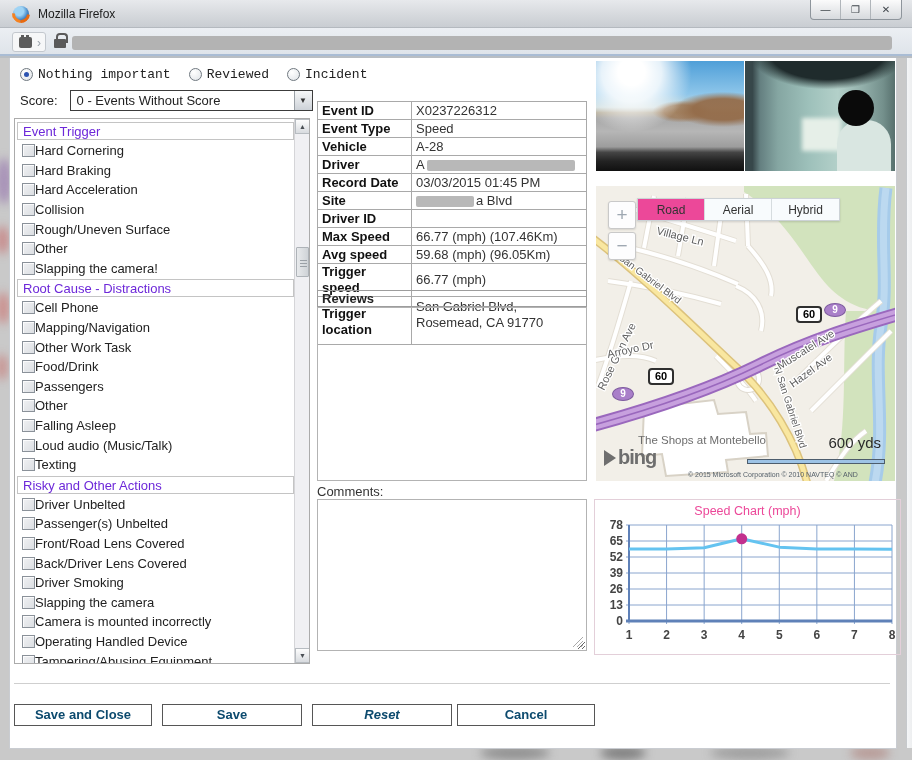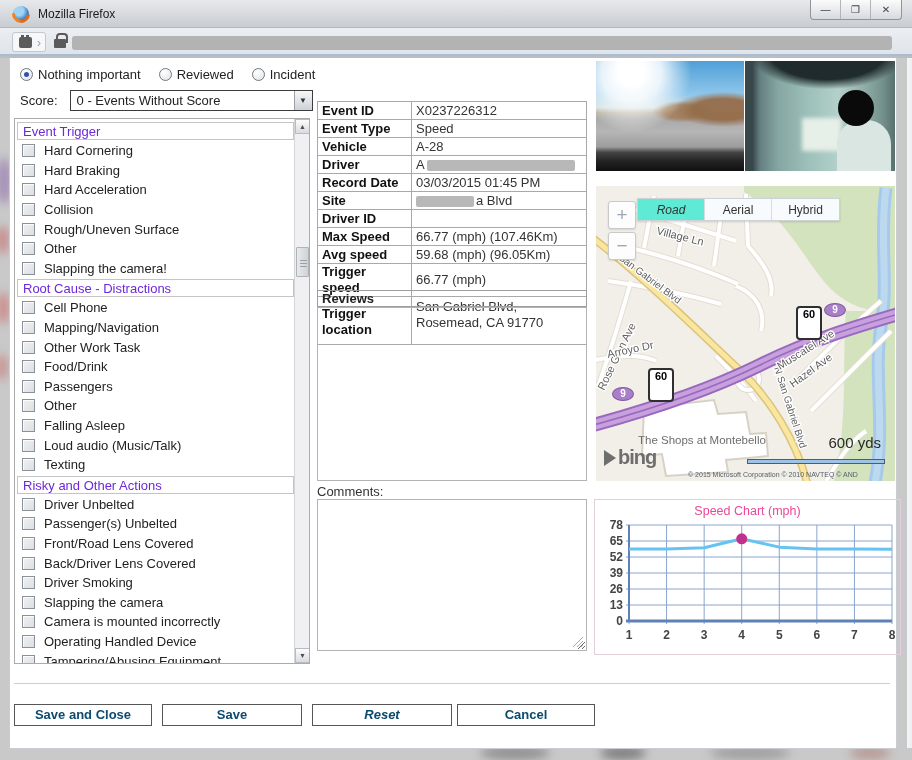--- a/index.html
+++ b/index.html
@@ -40,38 +40,38 @@
   .blob { position:absolute; border-radius:50%; filter:blur(5px); }
 
   
   .dialog { position:absolute; left:10px; top:0; width:886px; height:690px; background:#fff;
     box-shadow:0 0 0 1px #c9ccd1; font-size:13px; color:#222; }
   .browser-scrollbar { position:absolute; left:896px; top:0; width:11px; height:690px;
     background:linear-gradient(90deg,#f5f6f7,#e4e6e8); border-left:1px solid #c6c9cc; }
 
   
   .radio-row { position:absolute; left:10px; top:9px; display:flex; gap:18px; align-items:center; }
-  .radio-opt { display:flex; align-items:center; gap:5px; }
+  .radio-opt { display:flex; align-items:center; gap:5px;font-family:Liberation Mono, monospace; }
   .radio { width:13px; height:13px; border-radius:50%; border:1px solid #707880;
     background:radial-gradient(circle at 35% 30%, #fff, #dfe3e7); position:relative; }
   .radio.selected::after { content:""; position:absolute; left:3px; top:3px; width:5px; height:5px;
     border-radius:50%; background:#2c53b0; }
   .score-row { position:absolute; left:10px; top:32px; display:flex; align-items:center; gap:12px; }
   .select { position:relative; width:243px; height:21px; border:1px solid #3c3c3c; background:#fff;
     padding:2px 22px 2px 6px; }
   .select .arrow-box { position:absolute; right:0; top:0; width:18px; height:19px;
     background:linear-gradient(180deg,#f6f7f8,#cdd2d8); border-left:1px solid #9aa0a6;
     display:flex; align-items:center; justify-content:center; font-size:8px; color:#333; }
 
   
   .cbx-list { position:absolute; left:4px; top:60px; width:296px; height:546px;
     border:1px solid #ababab; overflow:hidden; }
   .cbx-content { position:absolute; left:0; top:0; width:281px; padding-top:2px; }
   .cbx-header { border:1px solid #c4c4c4; margin:1px 2px; padding:1px 5px; height:18px; color:#6d28d9; }
-  .cbx-row { display:flex; align-items:center; gap:9px; height:19.6px; padding-left:7px;text-align:center; }
+  .cbx-row { display:flex; align-items:center; height:19.6px; padding-left:7px;text-align:center; }
   .cbx { width:13px; height:13px; border:1px solid #8a9199; flex:0 0 auto;
     background:linear-gradient(135deg,#f0f1f3,#dcdfe3); box-shadow:inset 1px 1px 0 #fbfbfc; }
   .vscroll { position:absolute; right:0; top:0; width:15px; height:100%; background:#f0f0f3; border-left:1px solid #d5d5d8; }
   .vs-btn { position:absolute; left:0; width:15px; height:15px; background:linear-gradient(180deg,#fdfdfd,#d8dbdf);
     border:1px solid #b7bcc1; font-size:7px; color:#4a4f54; display:flex; align-items:center; justify-content:center; }
   .vs-up { top:0; } .vs-down { bottom:0; }
   .vs-thumb { position:absolute; left:1px; top:128px; width:13px; height:30px;
     background:linear-gradient(90deg,#e8eaec,#cfd3d7); border:1px solid #aeb3b8; border-radius:1px; }
   .vs-thumb::after { content:""; position:absolute; left:3px; top:12px; width:7px; height:1px;
     background:#9aa0a6; box-shadow:0 3px 0 #9aa0a6, 0 6px 0 #9aa0a6; }
@@ -111,32 +111,32 @@
   .face-dot { position:absolute; right:14%; top:26%; width:36px; height:36px; border-radius:50%; background:#0a0a0a; }
 
   
   .map { position:absolute; left:586px; top:128px; width:299px; height:295px; overflow:hidden; background:#f2efe8; }
   .map svg { position:absolute; left:0; top:0; }
   .map-tabs { position:absolute; left:41px; top:12px; display:flex; height:23px;
     border:1px solid #ccd2d6; box-shadow:0 1px 2px rgba(0,0,0,.15); }
   .map-tab { width:67px; display:flex; align-items:center; justify-content:center; font-size:12px; color:#333;
     background:#f8fbfd; border-right:1px solid #d6dcdf; }
   .map-tab:last-child { border-right:none; }
-  .map-tab.active { background:#5eead4;font-style:italic; }
+  .map-tab.active { background:#ec4899; }
   .zoom-btn { position:absolute; left:12px; width:28px; height:28px; background:#fdfdfe; border:1px solid #c9c9c9;
     border-radius:3px; color:#9fa8b2; font-size:19px; line-height:25px; text-align:center; box-shadow:0 1px 2px rgba(0,0,0,.12); }
   .zoom-in { top:15px; } .zoom-out { top:46px; }
   .bing-logo { position:absolute; left:8px; bottom:12px; display:flex; align-items:center; color:#6e6e6e; }
   .bing-mark { width:0; height:0; border-left:12px solid #6e6e6e; border-top:8px solid transparent;
     border-bottom:8px solid transparent; margin-right:2px; }
   .bing-text { font-size:20px; font-weight:bold; letter-spacing:-1px; }
   .scale-label { position:absolute; right:14px; bottom:30px; font-size:15px; color:#2b2b2b; }
   .scale-bar { position:absolute; right:10px; bottom:17px; width:138px; height:5px; background:#9dc3e6; border:1px solid #4d5d6d; }
   .map-copyright { position:absolute; left:92px; bottom:3px; font-size:7px; color:#55606a; white-space:nowrap; }
-  .shield { position:absolute; width:26px; height:34px; background:#fff; border:2px solid #2f2f2f; border-radius:4px;
+  .shield { position:absolute; width:26px; height:17px; background:#fff; border:2px solid #2f2f2f; border-radius:4px;
     font-size:11px; font-weight:bold; color:#000; text-align:center; line-height:13px; }
   .pill { position:absolute; width:22px; height:14px; background:#a97fc9; border:1px solid #7d5a9e; border-radius:50%;
     font-size:10px; font-weight:bold; color:#fff; text-align:center; line-height:12px; }
 
   
   .chart-card { position:absolute; left:584px; top:441px; width:307px; height:156px; border:1px solid #e3cfd9; }
   .chart-title { position:absolute; left:0; top:4px; width:100%; text-align:center; font-size:12.5px; color:#ec4899; }
   #speed-chart { position:absolute; left:1px; top:19px; }
 
   

